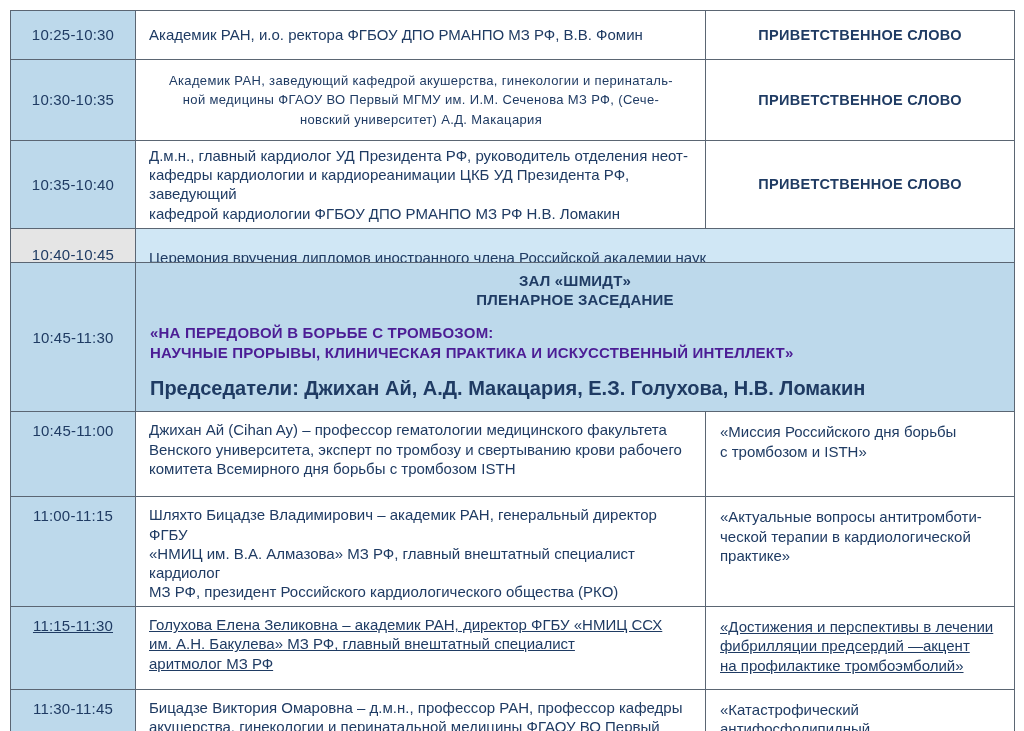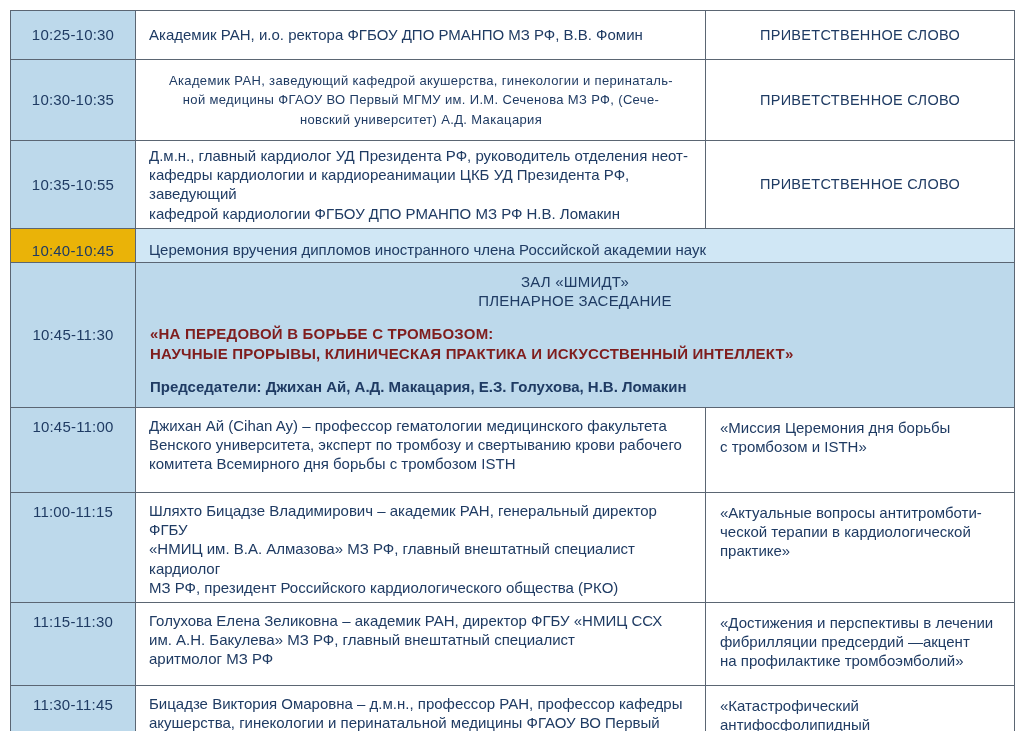--- a/index.html
+++ b/index.html
@@ -33,49 +33,49 @@
   tr.last td { border-bottom: 3px solid #414c59; }
 
   .time-cell {
     background: #bdd9eb;
     text-align: center;
     font-size: 15px;
     letter-spacing: 0.2px;
     white-space: nowrap;
   }
   .desc-cell { padding: 5px 12px 5px 13px; }
-  .title-cell { text-align: center; padding: 4px 10px; letter-spacing: 0.3px; font-size: 14.5px; }
+  .title-cell { text-align: center; padding: 4px 10px; letter-spacing: 0.3px; font-size: 14.5px; font-weight: bold; }
 
   .multiline { white-space: pre-line; }
 
   
   .r-h38 td { height: 38px; }
   .r-h70 td { height: 70px; }
   .r-h67 td { height: 67px; }
   .r-h37 td { height: 37px; }
   .small-text { font-size: 13px; letter-spacing: 0.35px; line-height: 1.5; text-align: center; }
 
-  .ceremony-time { background: #eab308; }
-  .ceremony-cell { background: #d0e7f5; padding: 2px 12px 5px 13px; }
+  .ceremony-time { background: #e5e5e5; }
+  .ceremony-cell { background: #d0e7f5; padding: 10px 12px 5px 13px; }
 
   
   .t2-head td { height: 126px; vertical-align: middle; }
   .t2-head .time-cell { vertical-align: middle; }
   .head-cell { background: #bdd9eb; padding: 8px 14px 10px 14px; }
-  .hall-line { text-align: center; font-weight: normal; font-size: 15px; letter-spacing: 0.2px; }
-  .session-title { margin-top: 14px; font-weight: bold; color: #7f1d1d; font-size: 15px; letter-spacing: 0.2px; }
-  .chairs-line { margin-top: 14px; font-weight: bold; font-size: 15px; }
+  .hall-line { text-align: center; font-weight: bold; font-size: 15px; letter-spacing: 0.2px; }
+  .session-title { margin-top: 14px; font-weight: bold; color: #4c1d95; font-size: 15px; letter-spacing: 0.2px; }
+  .chairs-line { margin-top: 14px; font-weight: bold; font-size: 20px; }
 
   .t2-row td { vertical-align: top; }
   .t2-row .time-cell { padding-top: 9px; }
   .t2-row .desc-cell { padding-top: 8px; }
   .t2-title-cell { text-align: left; padding: 10px 10px 4px 14px; font-size: 15px; }
   .r2-h70 td { height: 70px; }
   .r2-h67 td { height: 67px; }
-  .r2-h68 td { height: 68px; }
+  .r2-h68 td { height: 68px; text-decoration: underline; }
   .r2-h69 td { height: 69px; }
 </style>
 </head>
 <body>
 
 <div class="page">
 
   <table class="sched" id="table1">
     <colgroup>
         <col style="width:125px">
@@ -89,21 +89,21 @@
         <td class="title-cell">ПРИВЕТСТВЕННОЕ СЛОВО</td>
       </tr>
       <tr class="r-h70">
         <td class="time-cell">10:30-10:35</td>
         <td class="desc-cell multiline small-text">Академик РАН, заведующий кафедрой акушерства, гинекологии и перинаталь-
 ной медицины ФГАОУ ВО Первый МГМУ им. И.М. Сеченова МЗ РФ, (Сече-
 новский университет) А.Д. Макацария</td>
         <td class="title-cell">ПРИВЕТСТВЕННОЕ СЛОВО</td>
       </tr>
       <tr class="r-h67">
-        <td class="time-cell">10:35-10:55</td>
+        <td class="time-cell">10:35-10:40</td>
         <td class="desc-cell multiline">Д.м.н., главный кардиолог УД Президента РФ, руководитель отделения неот-
 кафедры кардиологии и кардиореанимации ЦКБ УД Президента РФ, заведующий
 кафедрой кардиологии ФГБОУ ДПО РМАНПО МЗ РФ Н.В. Ломакин</td>
         <td class="title-cell">ПРИВЕТСТВЕННОЕ СЛОВО</td>
       </tr>
       <tr class="r-h37 last">
         <td class="time-cell ceremony-time">10:40-10:45</td>
         <td class="ceremony-cell multiline" colspan="2">Церемония вручения дипломов иностранного члена Российской академии наук</td>
       </tr>
     </tbody>
@@ -124,21 +124,21 @@
           <div class="session-title multiline">«НА ПЕРЕДОВОЙ В БОРЬБЕ С ТРОМБОЗОМ:
 НАУЧНЫЕ ПРОРЫВЫ, КЛИНИЧЕСКАЯ ПРАКТИКА И ИСКУССТВЕННЫЙ ИНТЕЛЛЕКТ»</div>
           <div class="chairs-line">Председатели:  Джихан Ай, А.Д. Макацария, Е.З. Голухова, Н.В. Ломакин</div>
         </td>
       </tr>
       <tr class="t2-row r2-h70">
         <td class="time-cell">10:45-11:00</td>
         <td class="desc-cell multiline">Джихан Ай (Cihan Ay) – профессор гематологии медицинского факультета
 Венского университета, эксперт по тромбозу и свертыванию крови рабочего
 комитета Всемирного дня борьбы с тромбозом ISTH</td>
-        <td class="t2-title-cell multiline">«Миссия Церемония дня борьбы
+        <td class="t2-title-cell multiline">«Миссия Российского дня борьбы
 с тромбозом и ISTH»</td>
       </tr>
       <tr class="t2-row r2-h67">
         <td class="time-cell">11:00-11:15</td>
         <td class="desc-cell multiline">Шляхто Бицадзе Владимирович – академик РАН, генеральный директор ФГБУ
 «НМИЦ им. В.А. Алмазова» МЗ РФ, главный внештатный специалист кардиолог
 МЗ РФ, президент Российского кардиологического общества (РКО)</td>
         <td class="t2-title-cell multiline">«Актуальные вопросы антитромботи-
 ческой терапии в кардиологической
 практике»</td>

